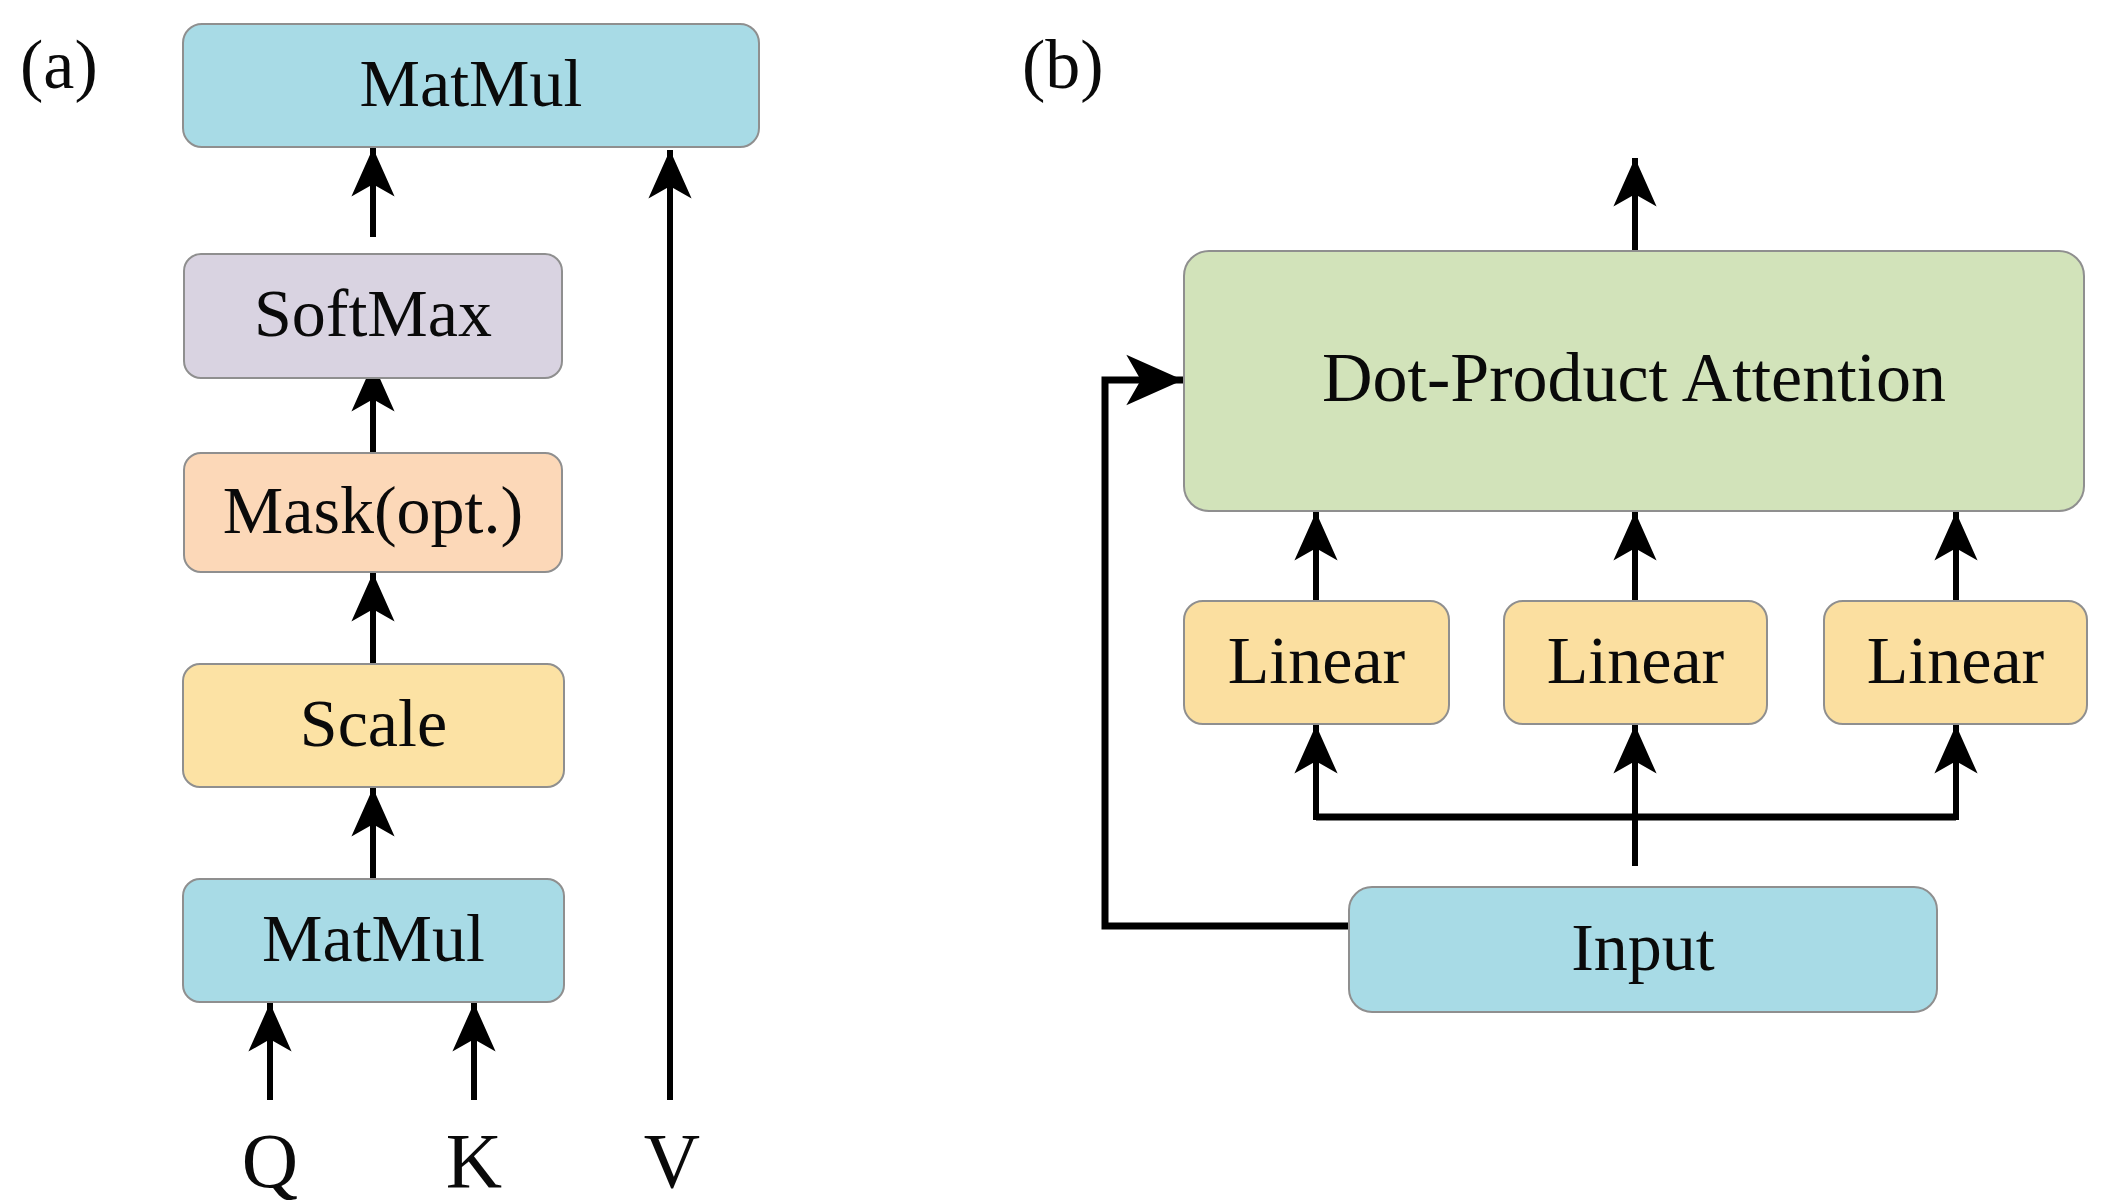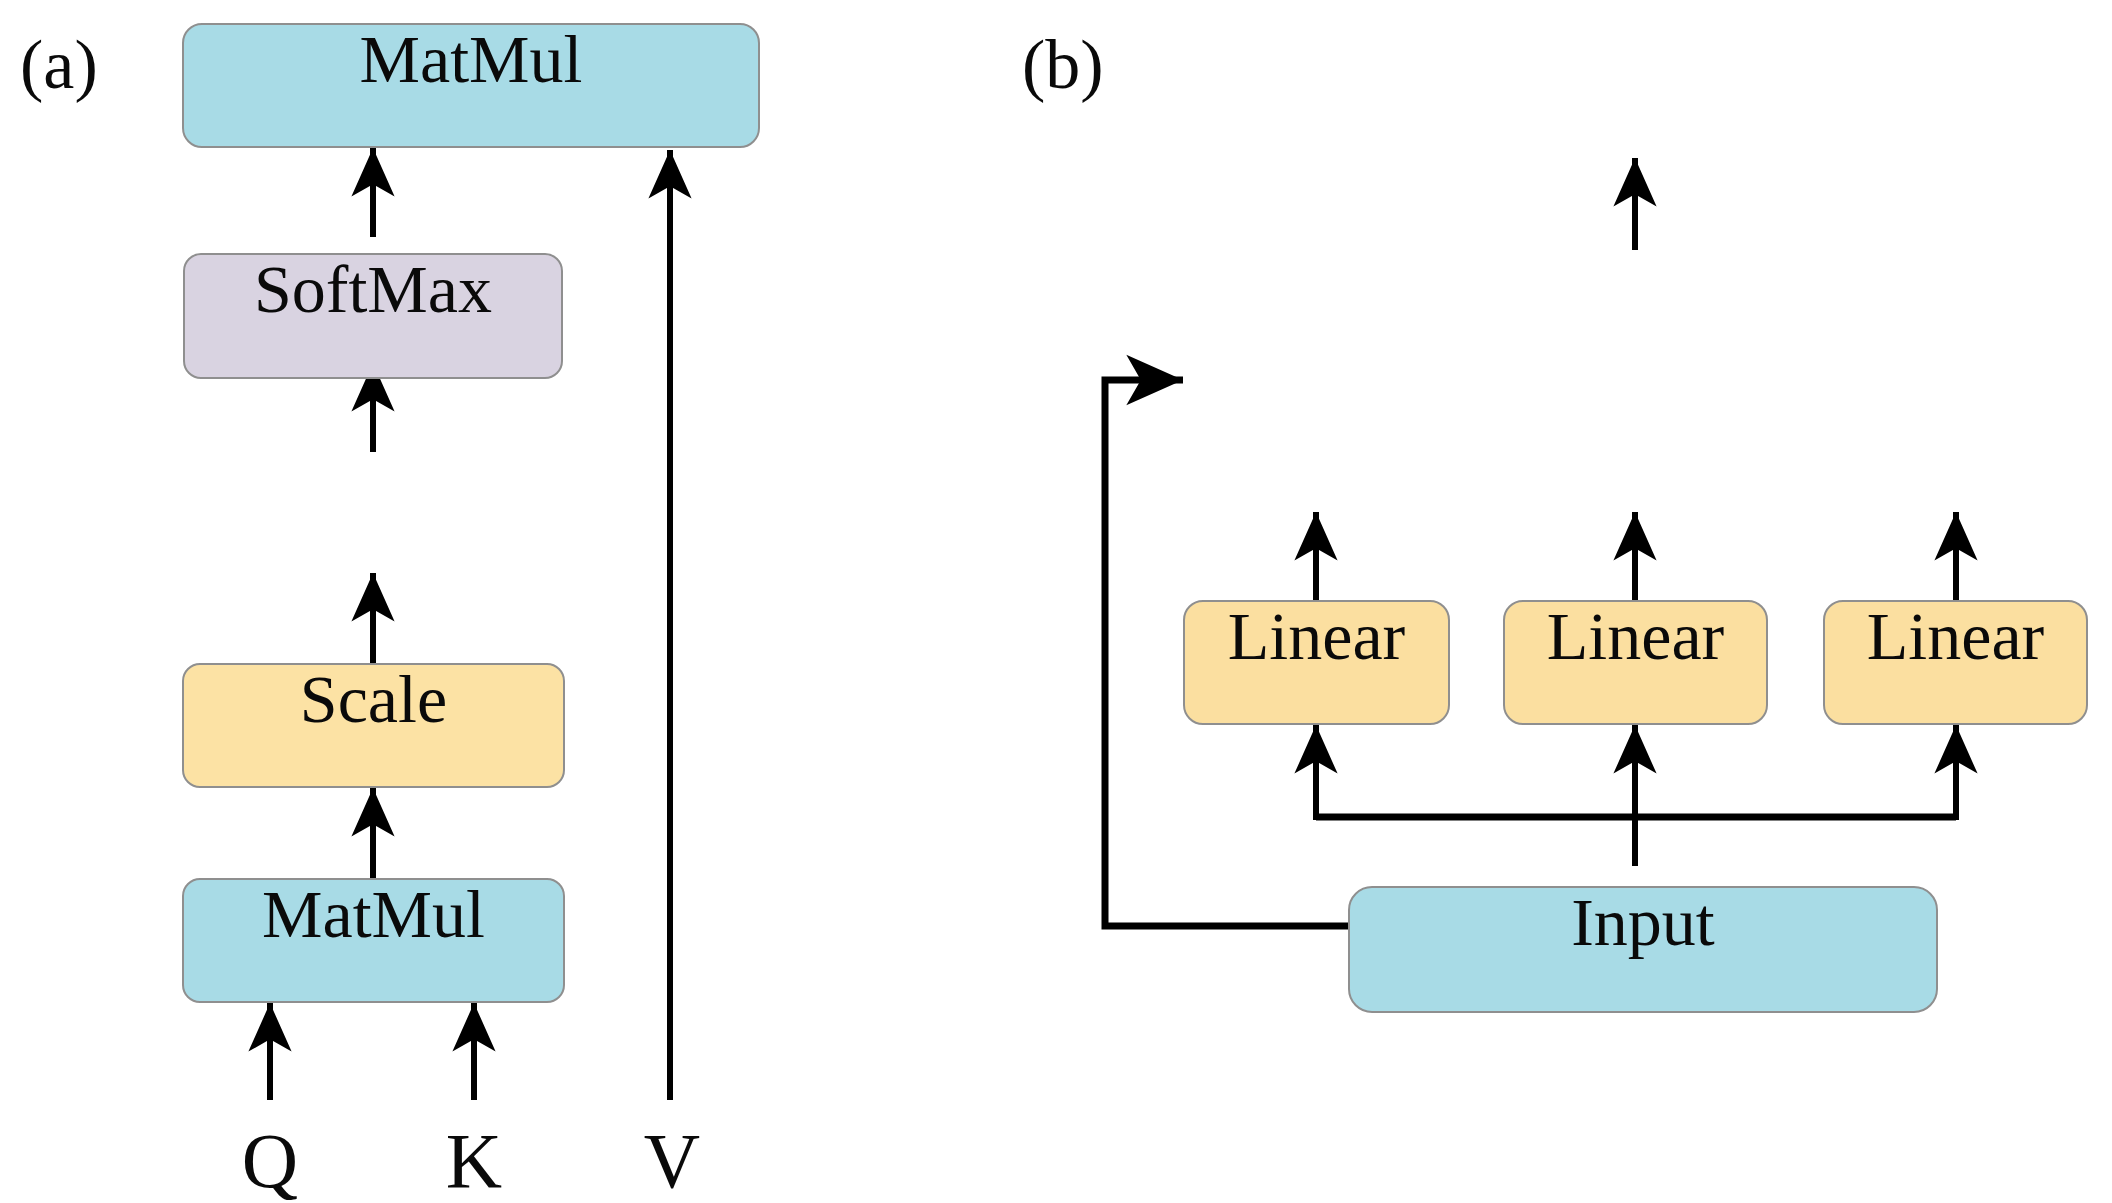--- a/index.html
+++ b/index.html
@@ -26,21 +26,21 @@
     stroke-linejoin: miter;
     stroke-linecap: butt;
   }
   .w6 { stroke-width: 6; }
   .w7 { stroke-width: 7; }
   .box {
     position: absolute;
     border: 2px solid #8f8f8f;
     box-sizing: border-box;
     display: flex;
-    align-items: flex-start;
+    align-items: center;
     justify-content: center;
     color: #0a0a0a;
   }
   .box span {
     display: block;
     white-space: nowrap;
     line-height: 1;
     padding-bottom: 6px;
   }
   .panel-label {
@@ -102,31 +102,37 @@
 
   <div class="panel-label" style="left:20px; top:30px;">(a)</div>
   <div class="panel-label" style="left:1022px; top:30px;">(b)</div>
 
   <div class="box r20 f68" style="left: 182px; top: 23px; width: 578px; height: 125px; background: rgb(168, 219, 230);">
     <span>MatMul</span>
   </div>
   <div class="box r18 f68" style="left: 183px; top: 253px; width: 380px; height: 126px; background: rgb(217, 211, 225);">
     <span>SoftMax</span>
   </div>
+  <div class="box r18 f68" style="left: 183px; top: 452px; width: 380px; height: 121px; background: rgb(252, 216, 184);">
+    <span>Mask(opt.)</span>
+  </div>
   <div class="box r18 f68" style="left: 182px; top: 663px; width: 383px; height: 125px; background: rgb(252, 226, 164);">
     <span>Scale</span>
   </div>
   <div class="box r18 f68" style="left: 182px; top: 878px; width: 383px; height: 125px; background: rgb(168, 219, 230);">
     <span>MatMul</span>
   </div>
 
   <div class="io-label" style="left:210px; top:1122px;">Q</div>
   <div class="io-label" style="left:414px; top:1122px;">K</div>
   <div class="io-label" style="left:612px; top:1122px;">V</div>
 
+  <div class="box r26 f70" style="left: 1183px; top: 250px; width: 902px; height: 262px; background: rgb(210, 227, 186);">
+    <span>Dot-Product Attention</span>
+  </div>
   <div class="box r16 f68" style="left: 1183px; top: 600px; width: 267px; height: 125px; background: rgb(251, 223, 160);">
     <span>Linear</span>
   </div>
   <div class="box r16 f68" style="left: 1503px; top: 600px; width: 265px; height: 125px; background: rgb(251, 223, 160);">
     <span>Linear</span>
   </div>
   <div class="box r16 f68" style="left: 1823px; top: 600px; width: 265px; height: 125px; background: rgb(251, 223, 160);">
     <span>Linear</span>
   </div>
   <div class="box r24 f68" style="left: 1348px; top: 886px; width: 590px; height: 127px; background: rgb(168, 219, 230);">

